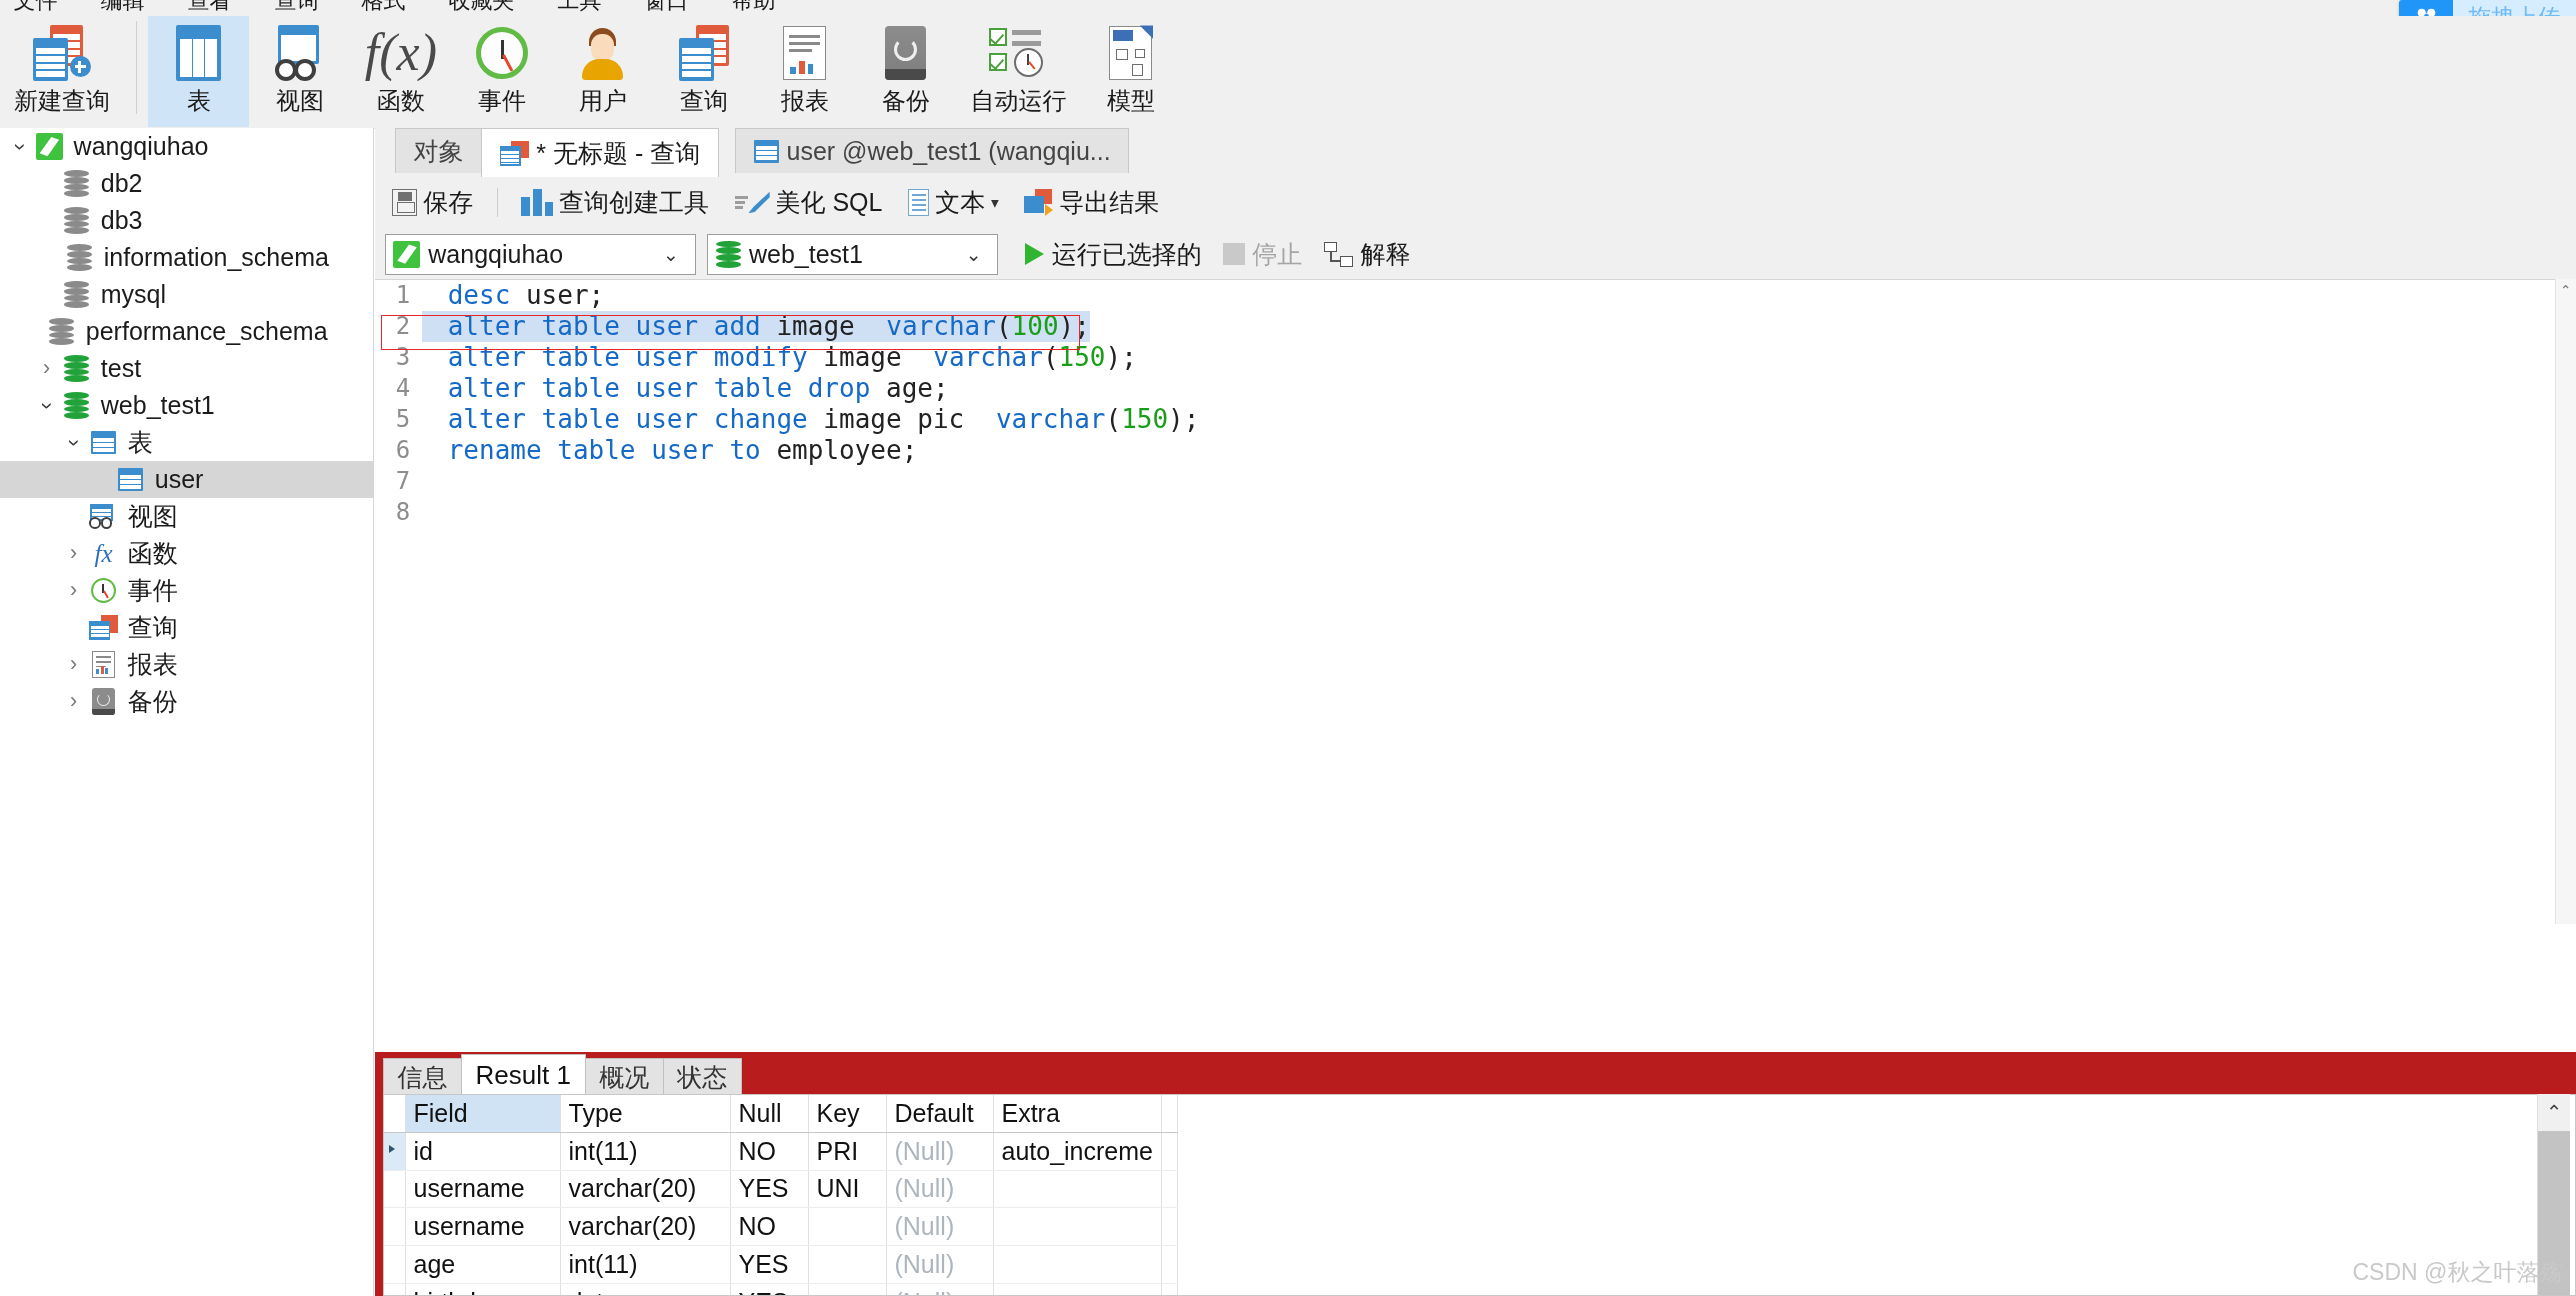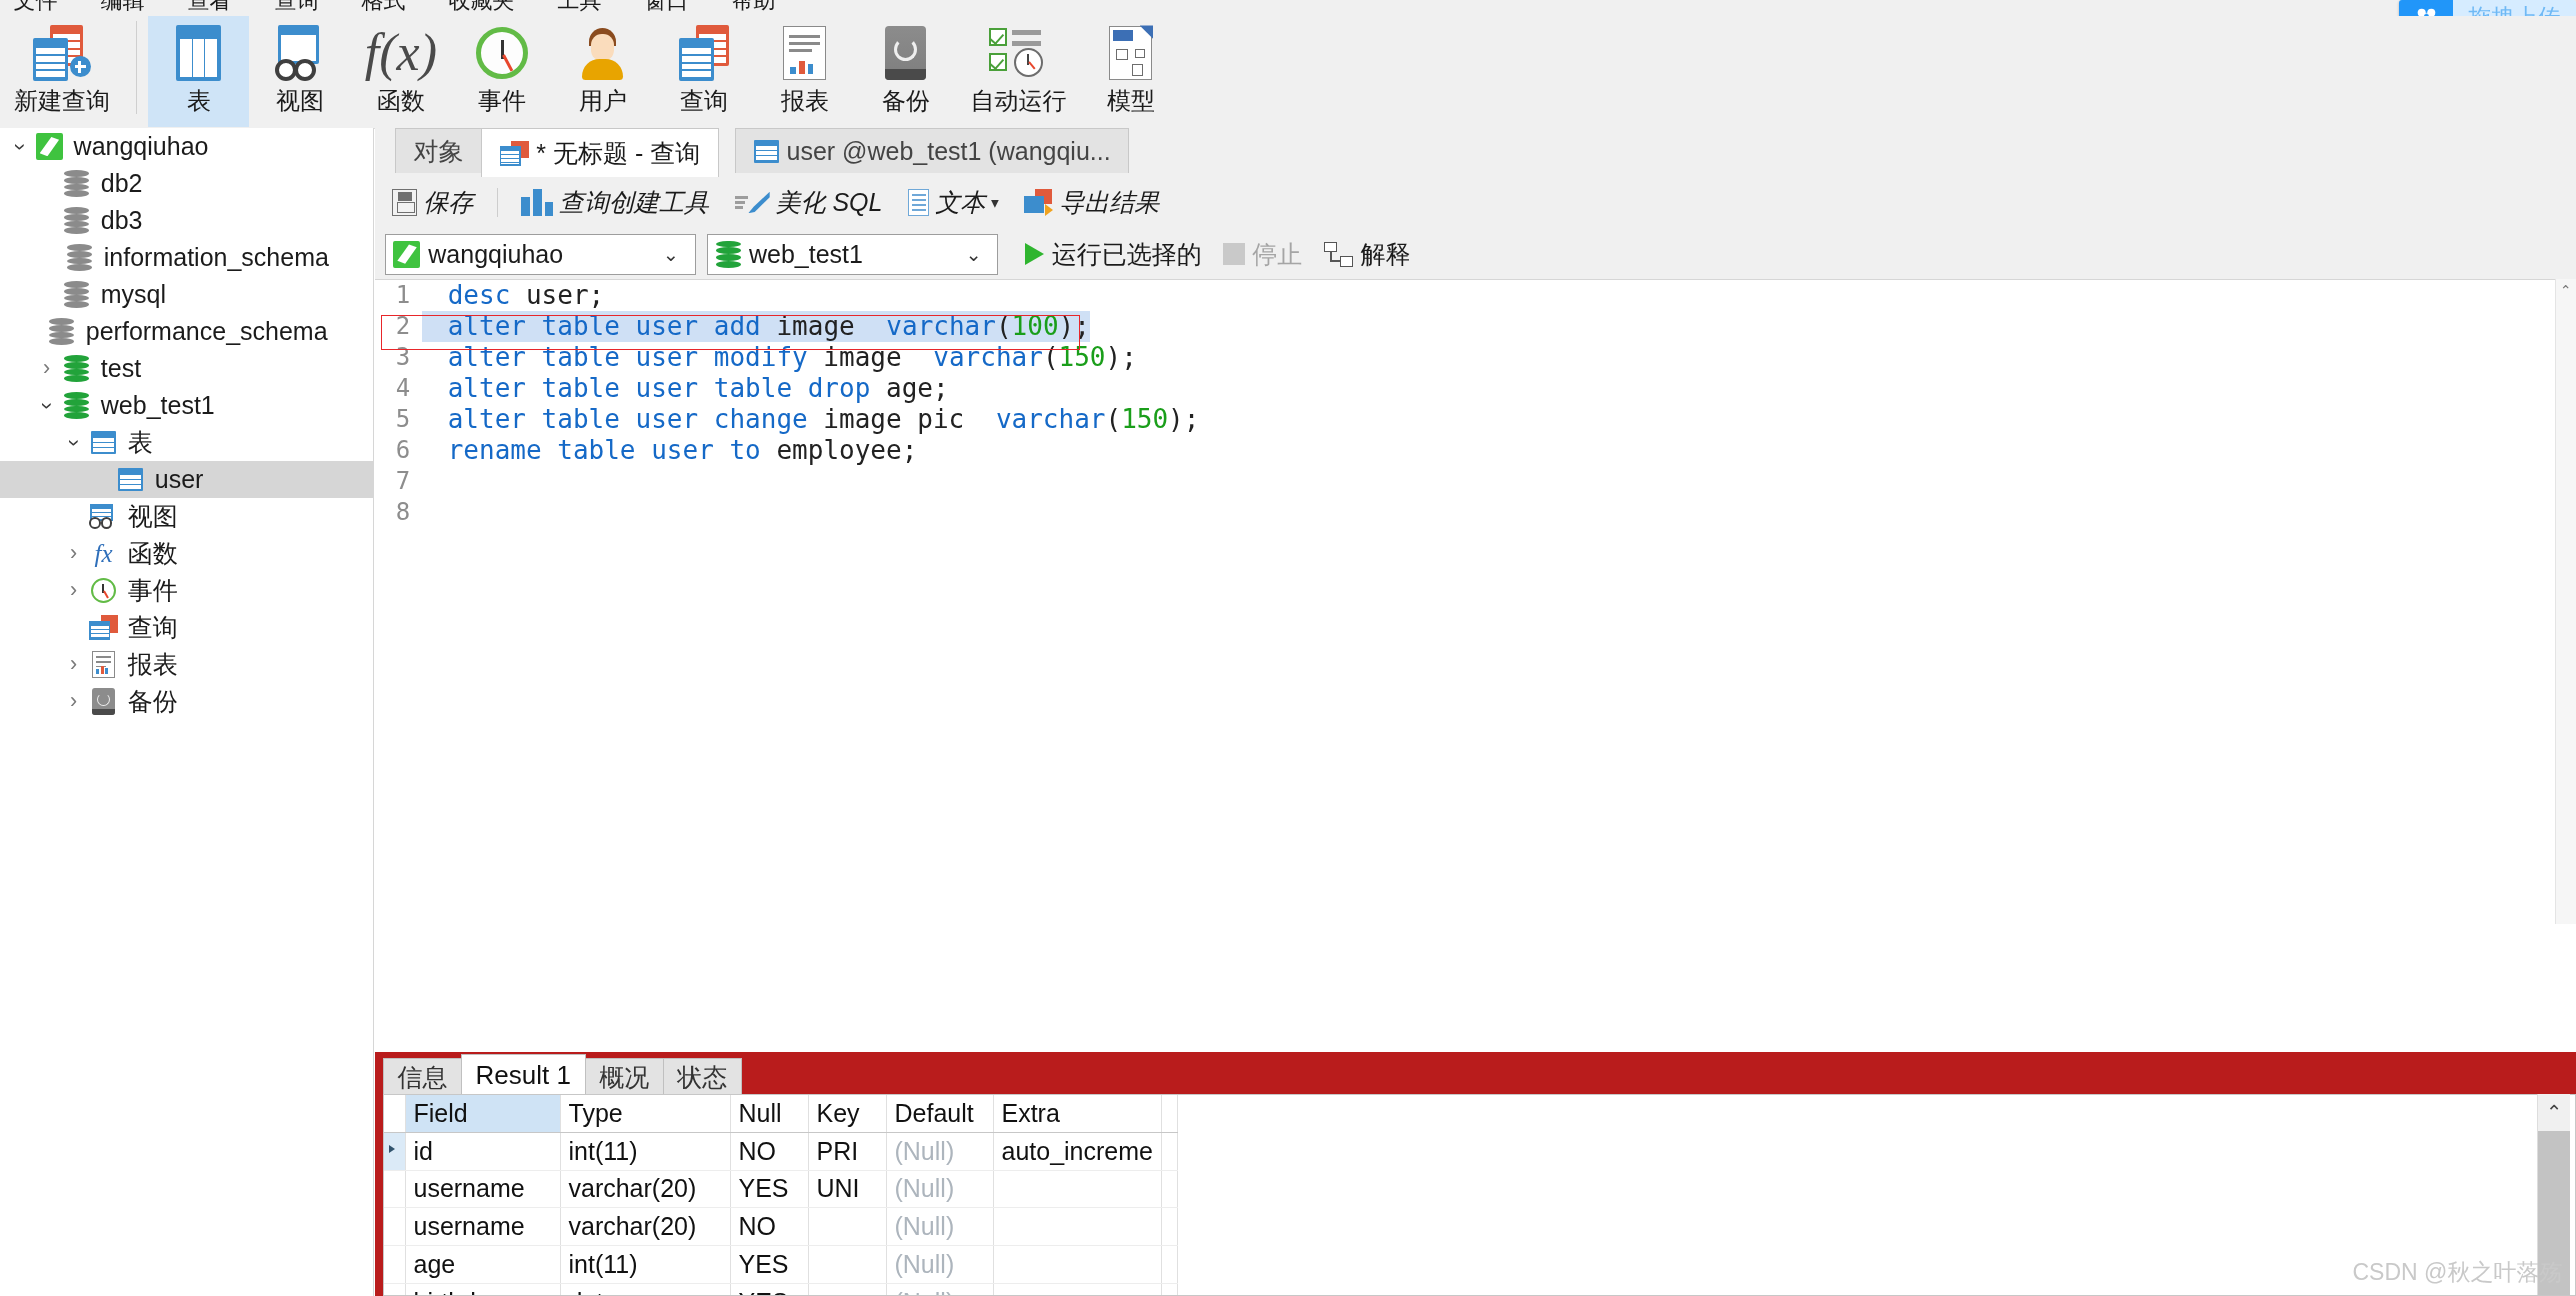--- a/index.html
+++ b/index.html
@@ -167,21 +167,21 @@
 
   
   #tabstrip { position:absolute; left:0; top:0; right:0; height:50px; background:#f0f0f0; display:flex; align-items:flex-start;margin-left:20px; }
   .etab { height:45px; display:flex; align-items:center; padding:0 17.5px; font-size:25px;
     color:#444; background:#e3e3e3; border:1px solid #c8c8c8; border-bottom:none; margin-right:-1px; white-space:nowrap; }
   .etab.active { background:#ffffff; color:#1b1b1b; height:49px; }
   .etab .ti { margin-right:7.8px; display:flex;align-items:center; }
 
   
   #qtoolbar { position:absolute; left:0; top:50px; right:0; height:49px; background:#f0f0f0;
-    display:flex; align-items:center; padding-left:9.7px; gap:10px;font-style:italic; }
+    display:flex; align-items:center; padding-left:9.7px; gap:10px; }
   .qt-btn { display:flex;align-items:center;gap:5.8px;font-size:25px;color:#1b1b1b;padding:1.9px 7.8px;white-space:nowrap; }
   .qt-sep { width:1px;height:29px;background:#cdcdcd;margin:0 5.8px; }
   .ic-save{width:25px;height:27px;background:#f2f2f2;border:1.9px solid #707070;position:relative;}
   .ic-save::before{content:"";position:absolute;left:4.9px;top:1.9px;width:13.6px;height:8.7px;background:#707070;}
   .ic-save::after{content:"";position:absolute;left:3.9px;bottom:1.9px;width:15.5px;height:8.7px;border:1.9px solid #707070;}
   .ic-qbuild{display:flex;gap:2.9px;align-items:flex-end;height:27px;}
   .ic-qbuild i{display:block;width:8.7px;background:#3c8dcd;}
   .ic-beautify{display:flex;align-items:center;}
   .ic-pen{width:21.4px;height:21.4px;background:#3c8dcd;clip-path:polygon(0 100%,25% 70%,100% 0,100% 25%,30% 95%);}
   .ic-text{width:21.4px;height:27px;background:#fff;border:1.9px solid #6fa8d8;position:relative;}

